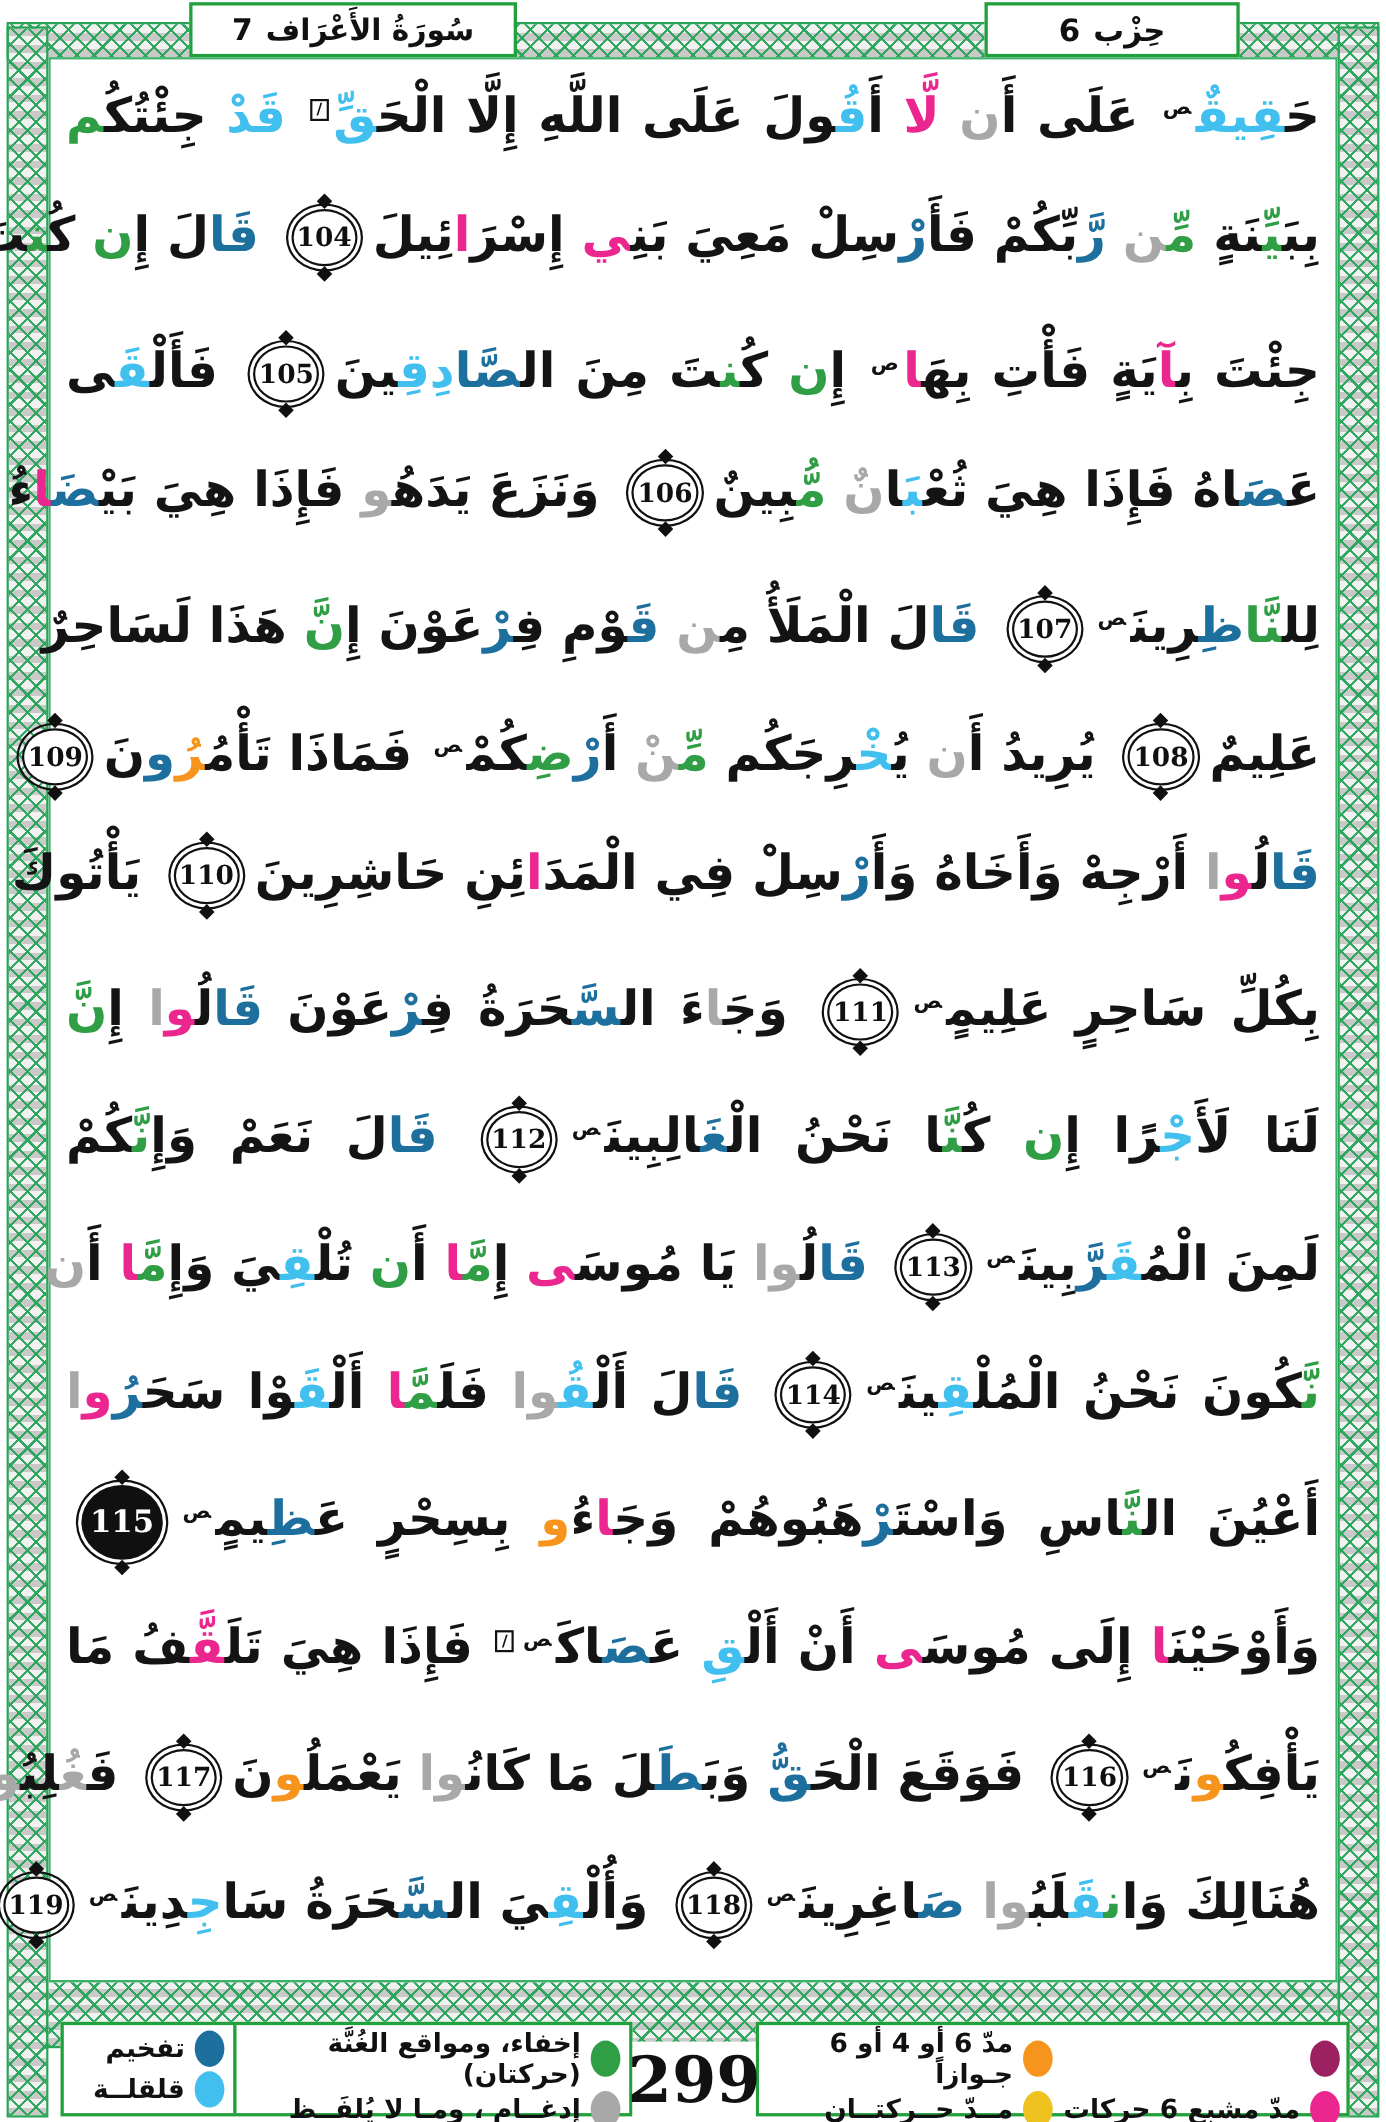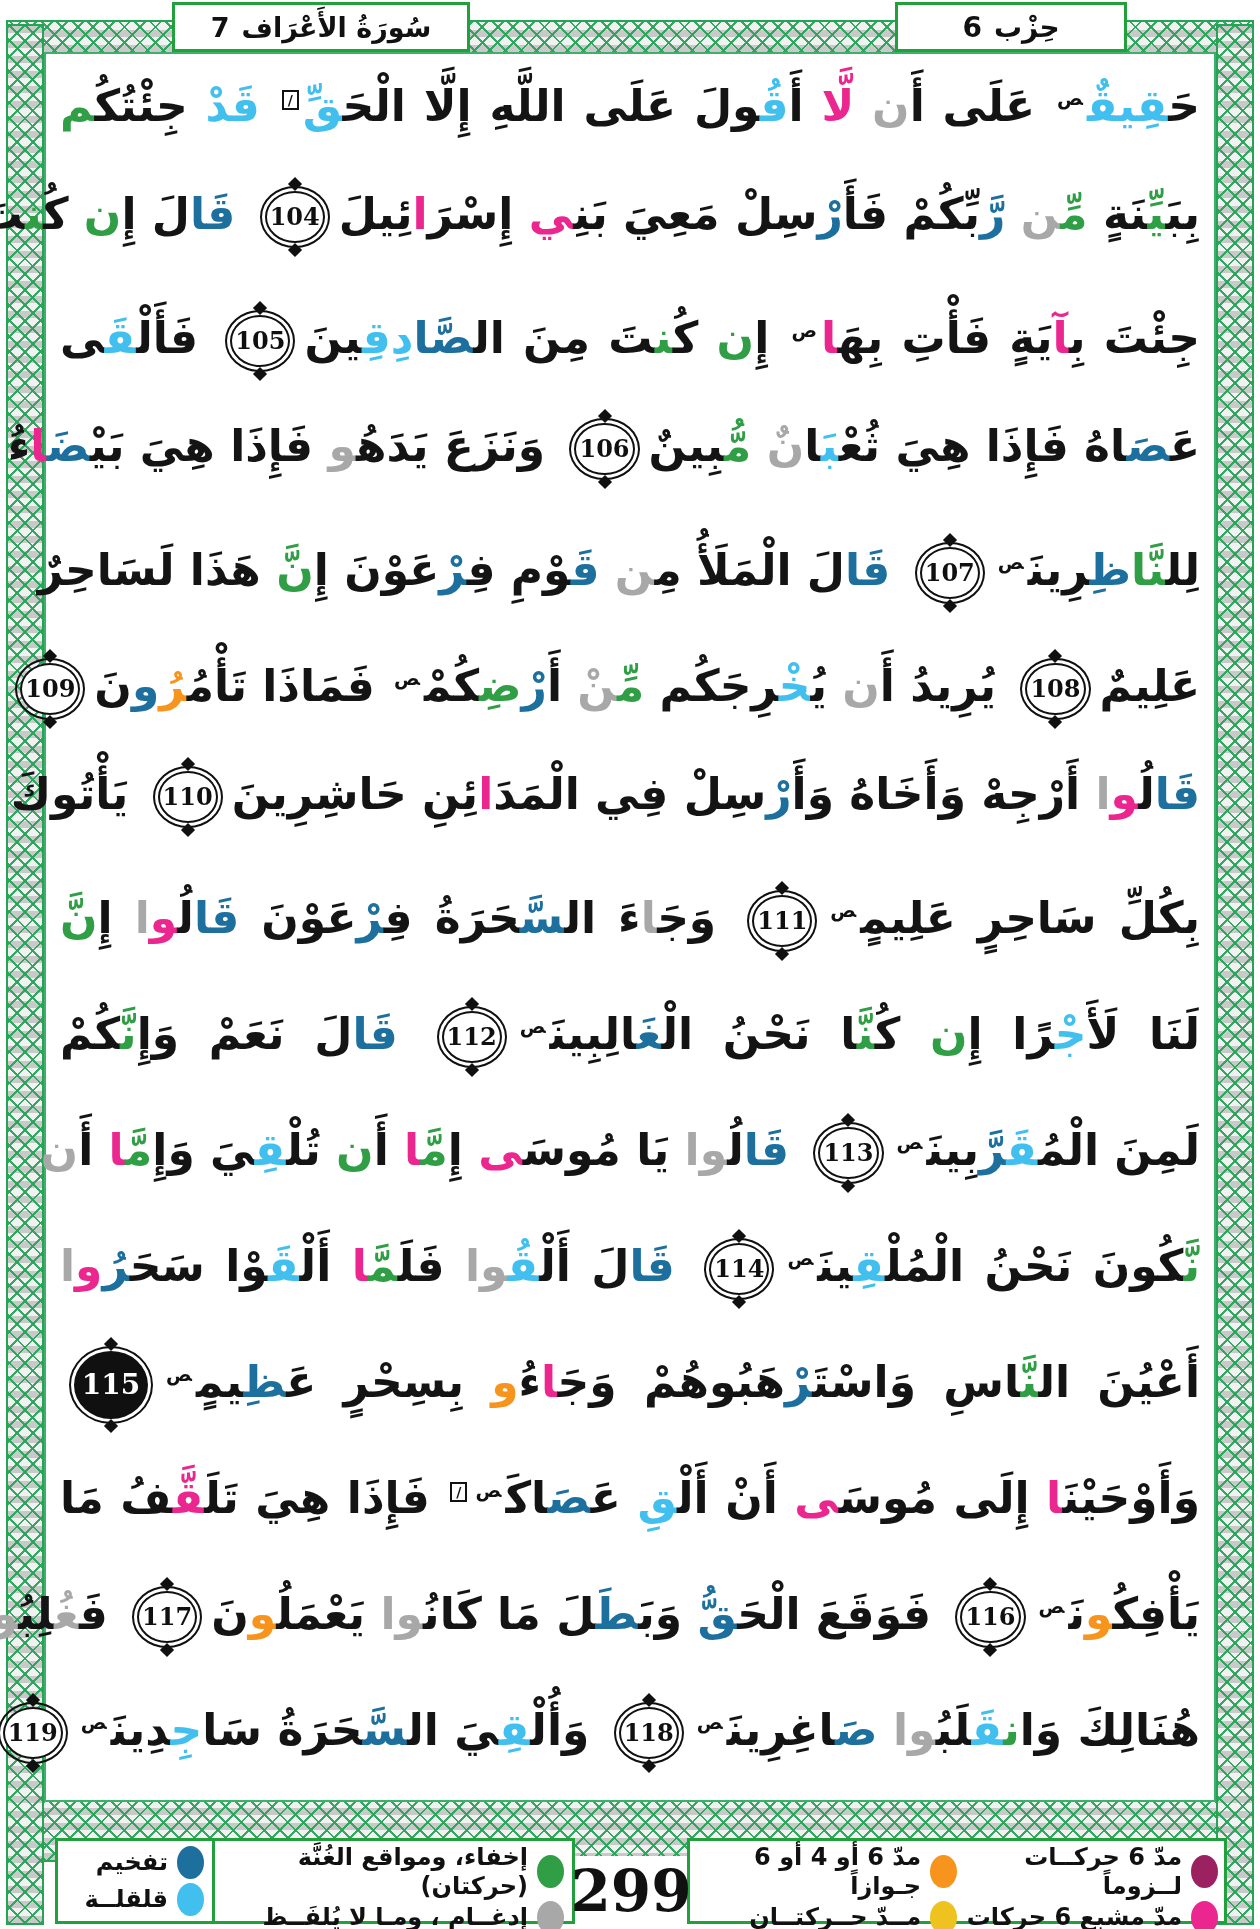--- a/index.html
+++ b/index.html
@@ -121,21 +121,20 @@
       <div class="leg-item">
         <span class="dot" style="background: rgb(65, 191, 239);"></span>
         <span>قلقلــة</span>
       </div>
     </div>
 </div>
 <div class="page-num">299</div>
 <div class="leg leg-right">
     <div class="leg-item">
       <span class="dot" style="background: rgb(155, 33, 96);"></span>
-      <span>مدّ 6 حركــات لــزوماً</span>
     </div>
     <div class="leg-item">
       <span class="dot" style="background: rgb(247, 148, 29);"></span>
       <span>مدّ 6 أو 4 أو 6 جـوازاً</span>
     </div>
     <div class="leg-item">
       <span class="dot" style="background: rgb(236, 38, 143);"></span>
       <span>مدّ مشبع 6 حركات</span>
     </div>
     <div class="leg-item">

